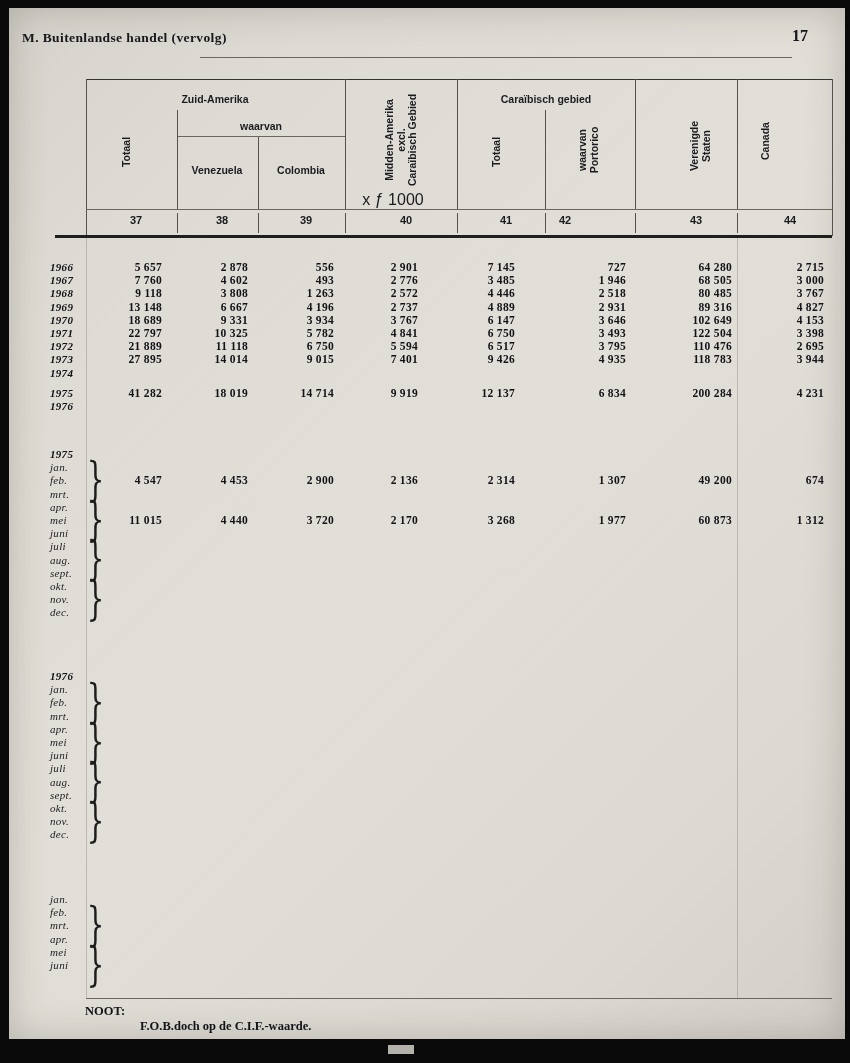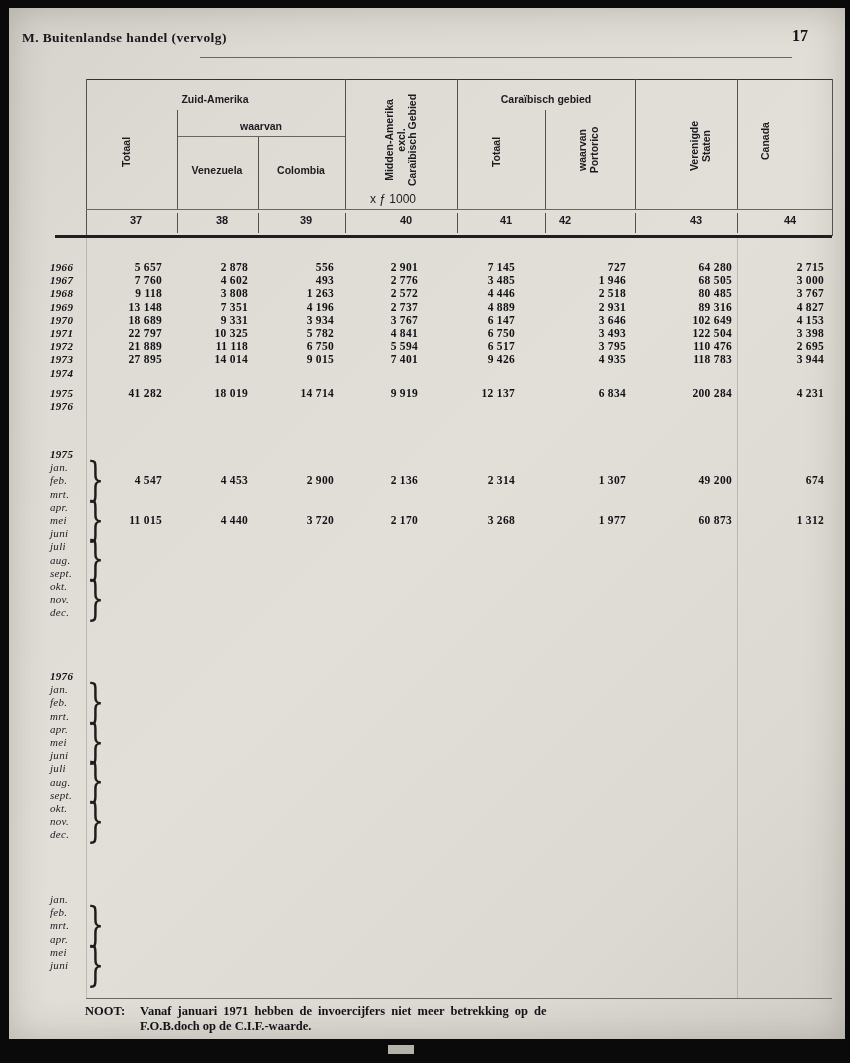--- a/index.html
+++ b/index.html
@@ -21,21 +21,21 @@
   .hl{position:absolute;height:1px;background:#6a675f;}
   .hl.dark{background:#33332f;}
   .hl.thick{height:3px;background:#1f1f1d;}
   .vl{position:absolute;width:1px;background:#55524b;}
   .vl.faint{background:#8f8c84;opacity:.45;}
 
   .hlabel{position:absolute;transform:translate(-50%,-50%);white-space:pre-line;text-align:center;
           font:bold 10.5px "Liberation Sans",sans-serif;color:#1b1b20;line-height:11.5px;}
   .rot{position:absolute;transform:translate(-50%,-50%) rotate(-90deg);white-space:pre-line;text-align:center;
        font:bold 10.5px "Liberation Sans",sans-serif;color:#1b1b20;line-height:11.5px;}
-  .unit{font-weight:normal;font-size:12px;}
+  .unit{font-weight:normal;font-size:16px;}
 
   .num{position:absolute;top:214px;transform:translateX(-50%);
        font:bold 11px "Liberation Sans",sans-serif;color:#1a1a1f;}
   .tick{position:absolute;top:213px;height:20px;width:1px;background:#55524b;}
 
   .row{position:relative;height:13.2px;}
   .row.gap{margin-top:7px;}
   .cell{position:absolute;top:0;height:13.2px;line-height:13.2px;white-space:nowrap;
         font:bold 11.5px "Liberation Serif",serif;color:#121217;text-align:right;letter-spacing:.3px;}
   .cl{left:50px;width:46px;text-align:left;font-size:11px;font-style:italic;}
@@ -155,21 +155,21 @@
           <div class="cell c2">1 263</div>
           <div class="cell c3">2 572</div>
           <div class="cell c4">4 446</div>
           <div class="cell c5">2 518</div>
           <div class="cell c6">80 485</div>
           <div class="cell c7">3 767</div>
         </div>
         <div class="row">
           <div class="cell cl year">1969</div>
           <div class="cell c0">13 148</div>
-          <div class="cell c1">7 351</div>
+          <div class="cell c1">6 667</div>
           <div class="cell c2">4 196</div>
           <div class="cell c3">2 737</div>
           <div class="cell c4">4 889</div>
           <div class="cell c5">2 931</div>
           <div class="cell c6">89 316</div>
           <div class="cell c7">4 827</div>
         </div>
         <div class="row">
           <div class="cell cl year">1970</div>
           <div class="cell c0">18 689</div>
@@ -358,16 +358,15 @@
           <div class="row">
             <div class="cell cl month">juni</div>
           </div>
           <div class="brace" style="top: 12.2px;">}</div>
           <div class="brace" style="top: 51.8px;">}</div>
         </div>
       </div>
 
     <div class="hl" style="left:86px;top:998px;width:746px"></div>
     <div class="foot-label">NOOT:</div>
-    <div class="foot-line1">Vanaf januari 1971 hebben de invoercijfers niet meer betrekking op de</div>
     <div class="foot-line2">F.O.B.doch op de C.I.F.-waarde.</div>
   </div>
 </div>
 
 </body></html>

